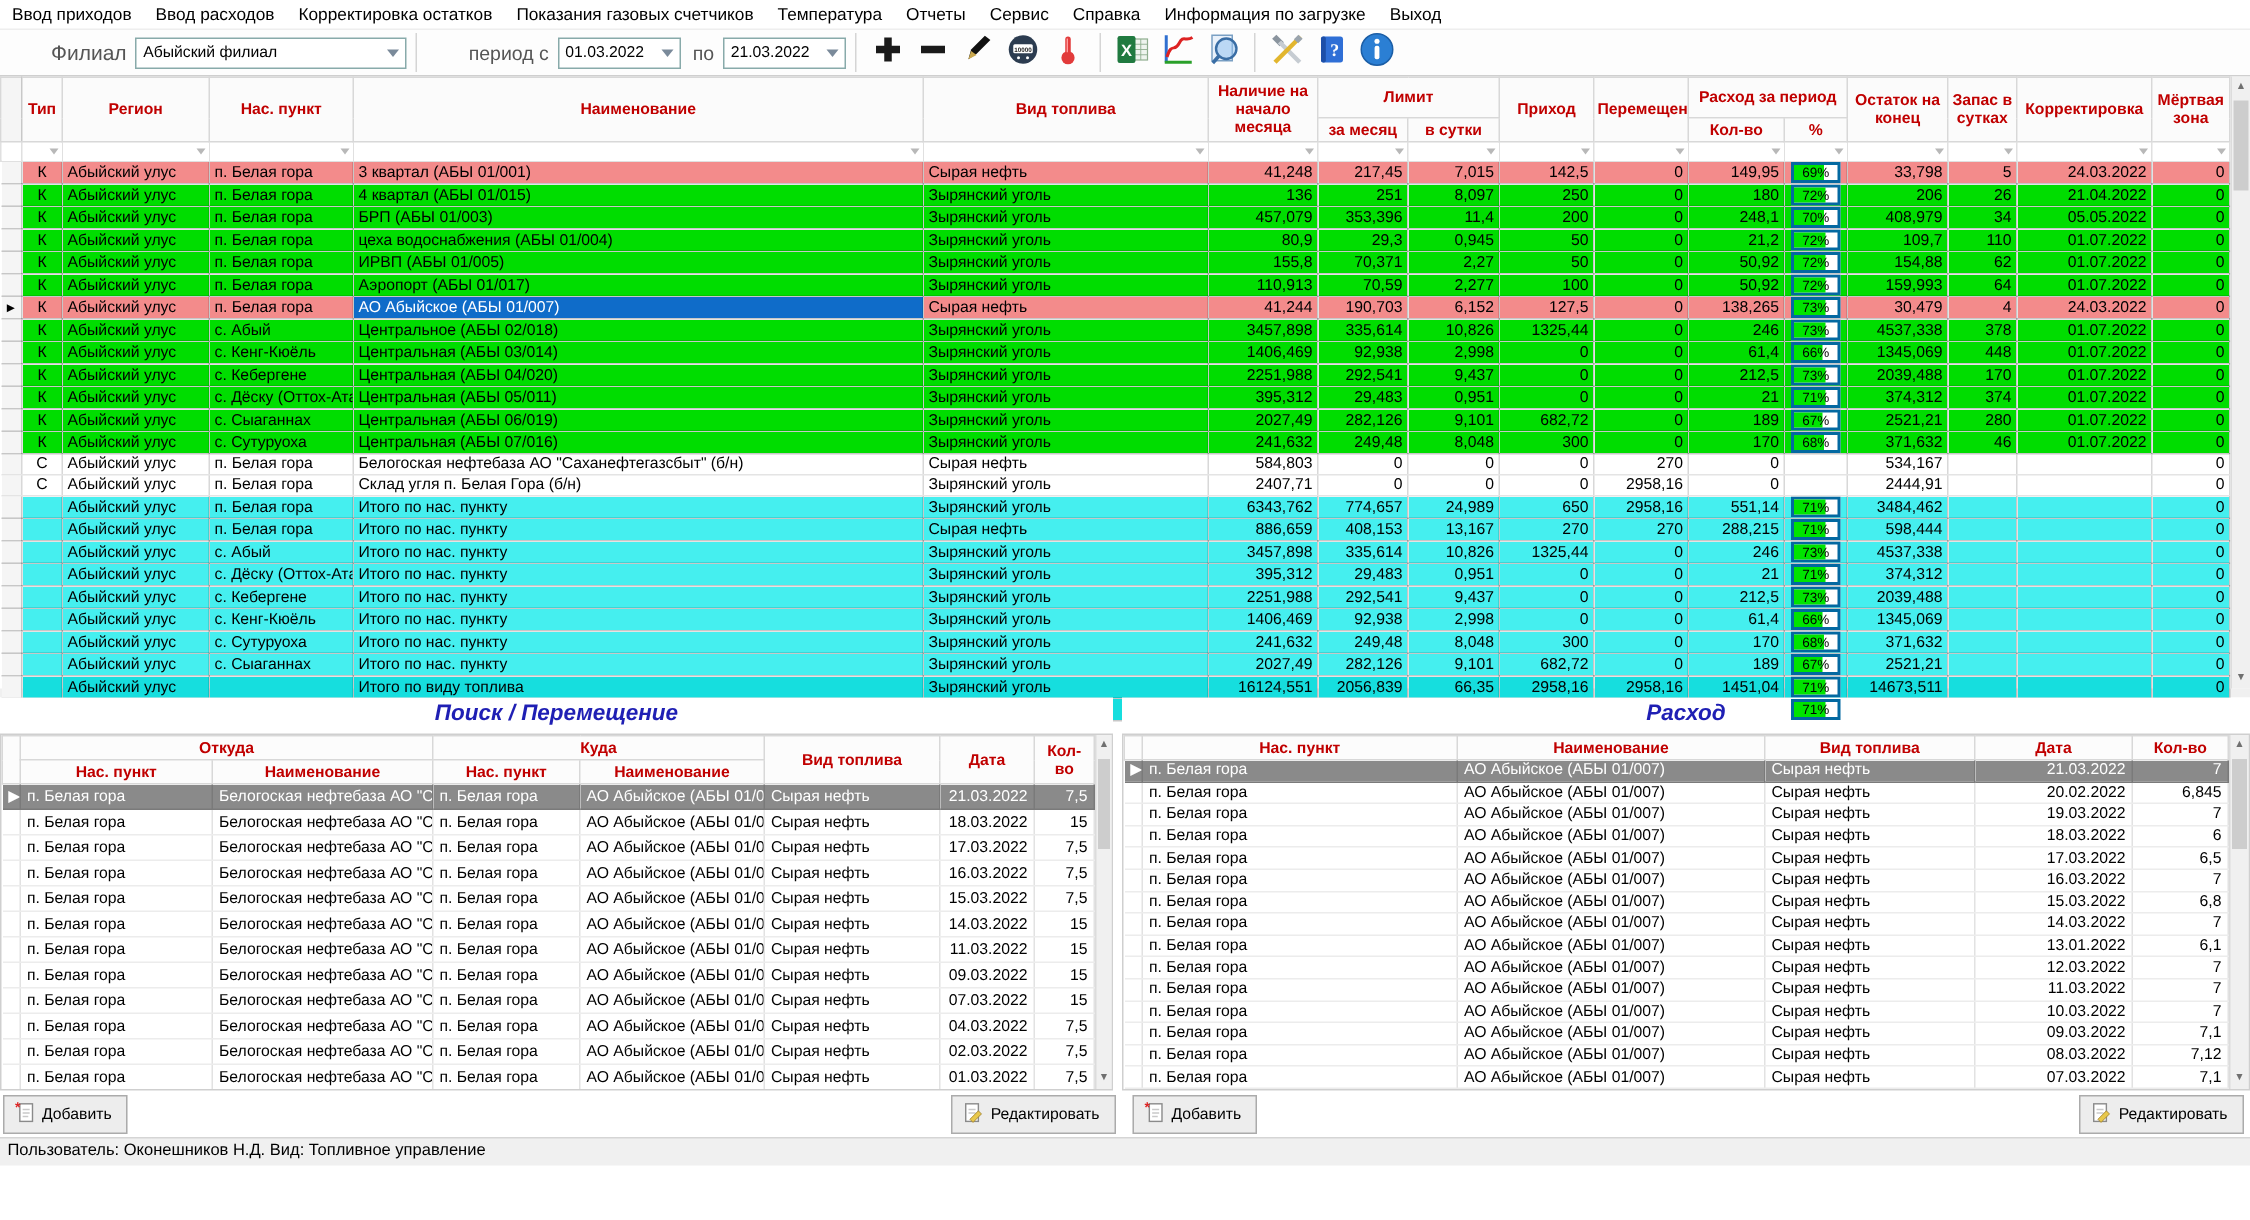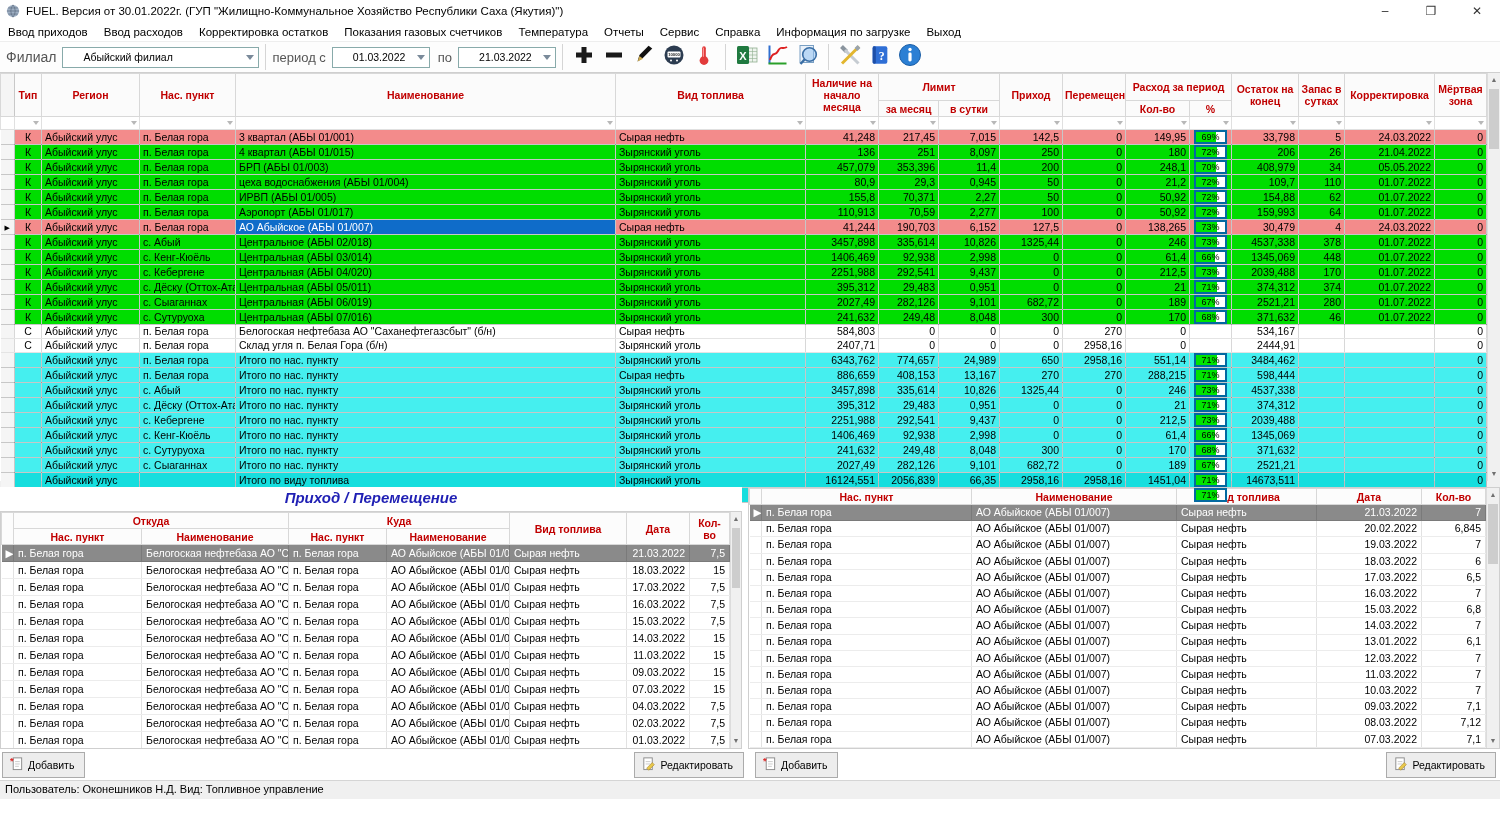--- a/index.html
+++ b/index.html
@@ -7,22 +7,22 @@
   
   .titlebar{height:22px;display:flex;align-items:center;background:#fff;font-size:11.5px;}
   .titlebar .appicon{margin:0 6px 0 6px;display:flex;}
   .wincontrols{margin-left:auto;display:flex;height:100%;}
   .wincontrols div{width:46px;text-align:center;line-height:22px;font-size:12px;color:#333;}
   
   .menubar{height:19px;display:flex;align-items:center;font-size:11.5px;background:#fff;}
   .menubar span{padding:0 8px;white-space:nowrap;}
   
   .toolbar{height:30px;display:flex;align-items:center;background:#fdfdfd;border-top:1px solid #eee;padding-left:6px;}
-  .tb-label{color:#555;font-size:14px;margin-right:6px;white-space:nowrap;}
-  .combo{display:flex;align-items:center;height:19px;border:1px solid #8aa;background:#fff;font-size:10.5px;padding-left:20px;}
+  .tb-label{color:#555;font-size:14px;margin-right:6px;white-space:nowrap;margin-left:28px;}
+  .combo{display:flex;align-items:center;height:19px;border:1px solid #8aa;background:#fff;font-size:10.5px;padding-left:4px;}
   .combo .tri{margin-left:auto;margin-right:4px;width:0;height:0;border-left:4px solid transparent;border-right:4px solid transparent;border-top:5px solid #7a8a9a;}
   .sep{width:1px;height:26px;background:#d5d5d5;margin:0 6px;}
   .tbtn{width:30px;height:28px;display:flex;align-items:center;justify-content:center;}
   
   .searchrow{height:19px;display:flex;align-items:stretch;margin:1px 0 0 0;border-top:1px solid #d8d8d8;}
   .searchbox{flex:1;border:1px solid #c6c6c6;background:#fff;color:#999;font-style:italic;font-size:10.5px;line-height:17px;padding-left:5px;}
   .sbtn{width:20px;border:1px solid #d0d0d0;border-left:none;background:#f4f4f4;text-align:center;font-size:10px;line-height:17px;color:#555;}
   .scorner{width:15px;background:#f0f0f0;}
   
   .main-area{display:flex;height:408px;border-top:1px solid #cfcfcf;}
@@ -72,34 +72,20 @@
   .halfR{flex:1;display:flex;}
   .btn{height:24px;display:flex;align-items:center;gap:4px;background:#ededed;border:1px solid #ababab;font-size:10.5px;padding:0 10px 0 6px;margin:0 2px;}
   
   .statusbar{height:18px;background:#f0f0f0;border-top:1px solid #d5d5d5;font-size:11px;line-height:17px;padding-left:5px;}
 </style>
 </head>
 <body>
 
 <div class="window">
 
-  <div class="titlebar">
-    <span class="appicon">
-      <svg width="14" height="14" viewBox="0 0 16 16">
-          <circle cx="8" cy="8" r="7" fill="#9fb0c4"></circle>
-          <path d="M1 8h14M8 1a11 11 0 010 14M8 1a11 11 0 000 14M2.5 4.5h11M2.5 11.5h11" stroke="#5b6b80" stroke-width=".8" fill="none"></path>
-        </svg>
-    </span>
-    <span>FUEL. Версия от 30.01.2022г. (ГУП "Жилищно-Коммунальное Хозяйство Республики Саха (Якутия)")</span>
-    <div class="wincontrols">
-      <div>–</div>
-      <div>❐</div>
-      <div>✕</div>
-    </div>
-  </div>
 
   <div class="menubar">
     <span>Ввод приходов</span>
     <span>Ввод расходов</span>
     <span>Корректировка остатков</span>
     <span>Показания газовых счетчиков</span>
     <span>Температура</span>
     <span>Отчеты</span>
     <span>Сервис</span>
     <span>Справка</span>
@@ -903,21 +889,21 @@
         </div>
       <span class="arr">▼</span>
     </div>
   </div>
 
   <div class="gap"></div>
 
   <div class="bottom">
 
     <div class="panel panel-l">
-      <div class="ptitle">Приход / Перемещение</div>
+      <div class="ptitle">Поиск / Перемещение</div>
       <div class="pwrap">
         <table class="subtbl ltbl">
           <colgroup>
             <col style="width:12px">
               <col style="width:128px">
               <col style="width:147px">
               <col style="width:98px">
               <col style="width:123px">
               <col style="width:117px">
               <col style="width:63px">
@@ -1066,20 +1052,21 @@
           <span class="arr">▲</span>
           <div class="track">
               <div class="thumb"></div>
             </div>
           <span class="arr">▼</span>
         </div>
       </div>
     </div>
 
     <div class="panel panel-r">
+      <div class="ptitle">Расход</div>
       <div class="pwrap">
         <table class="subtbl rtbl">
           <colgroup>
             <col style="width:12px">
               <col style="width:210px">
               <col style="width:205px">
               <col style="width:140px">
               <col style="width:105px">
               <col style="width:64px">
           </colgroup>

